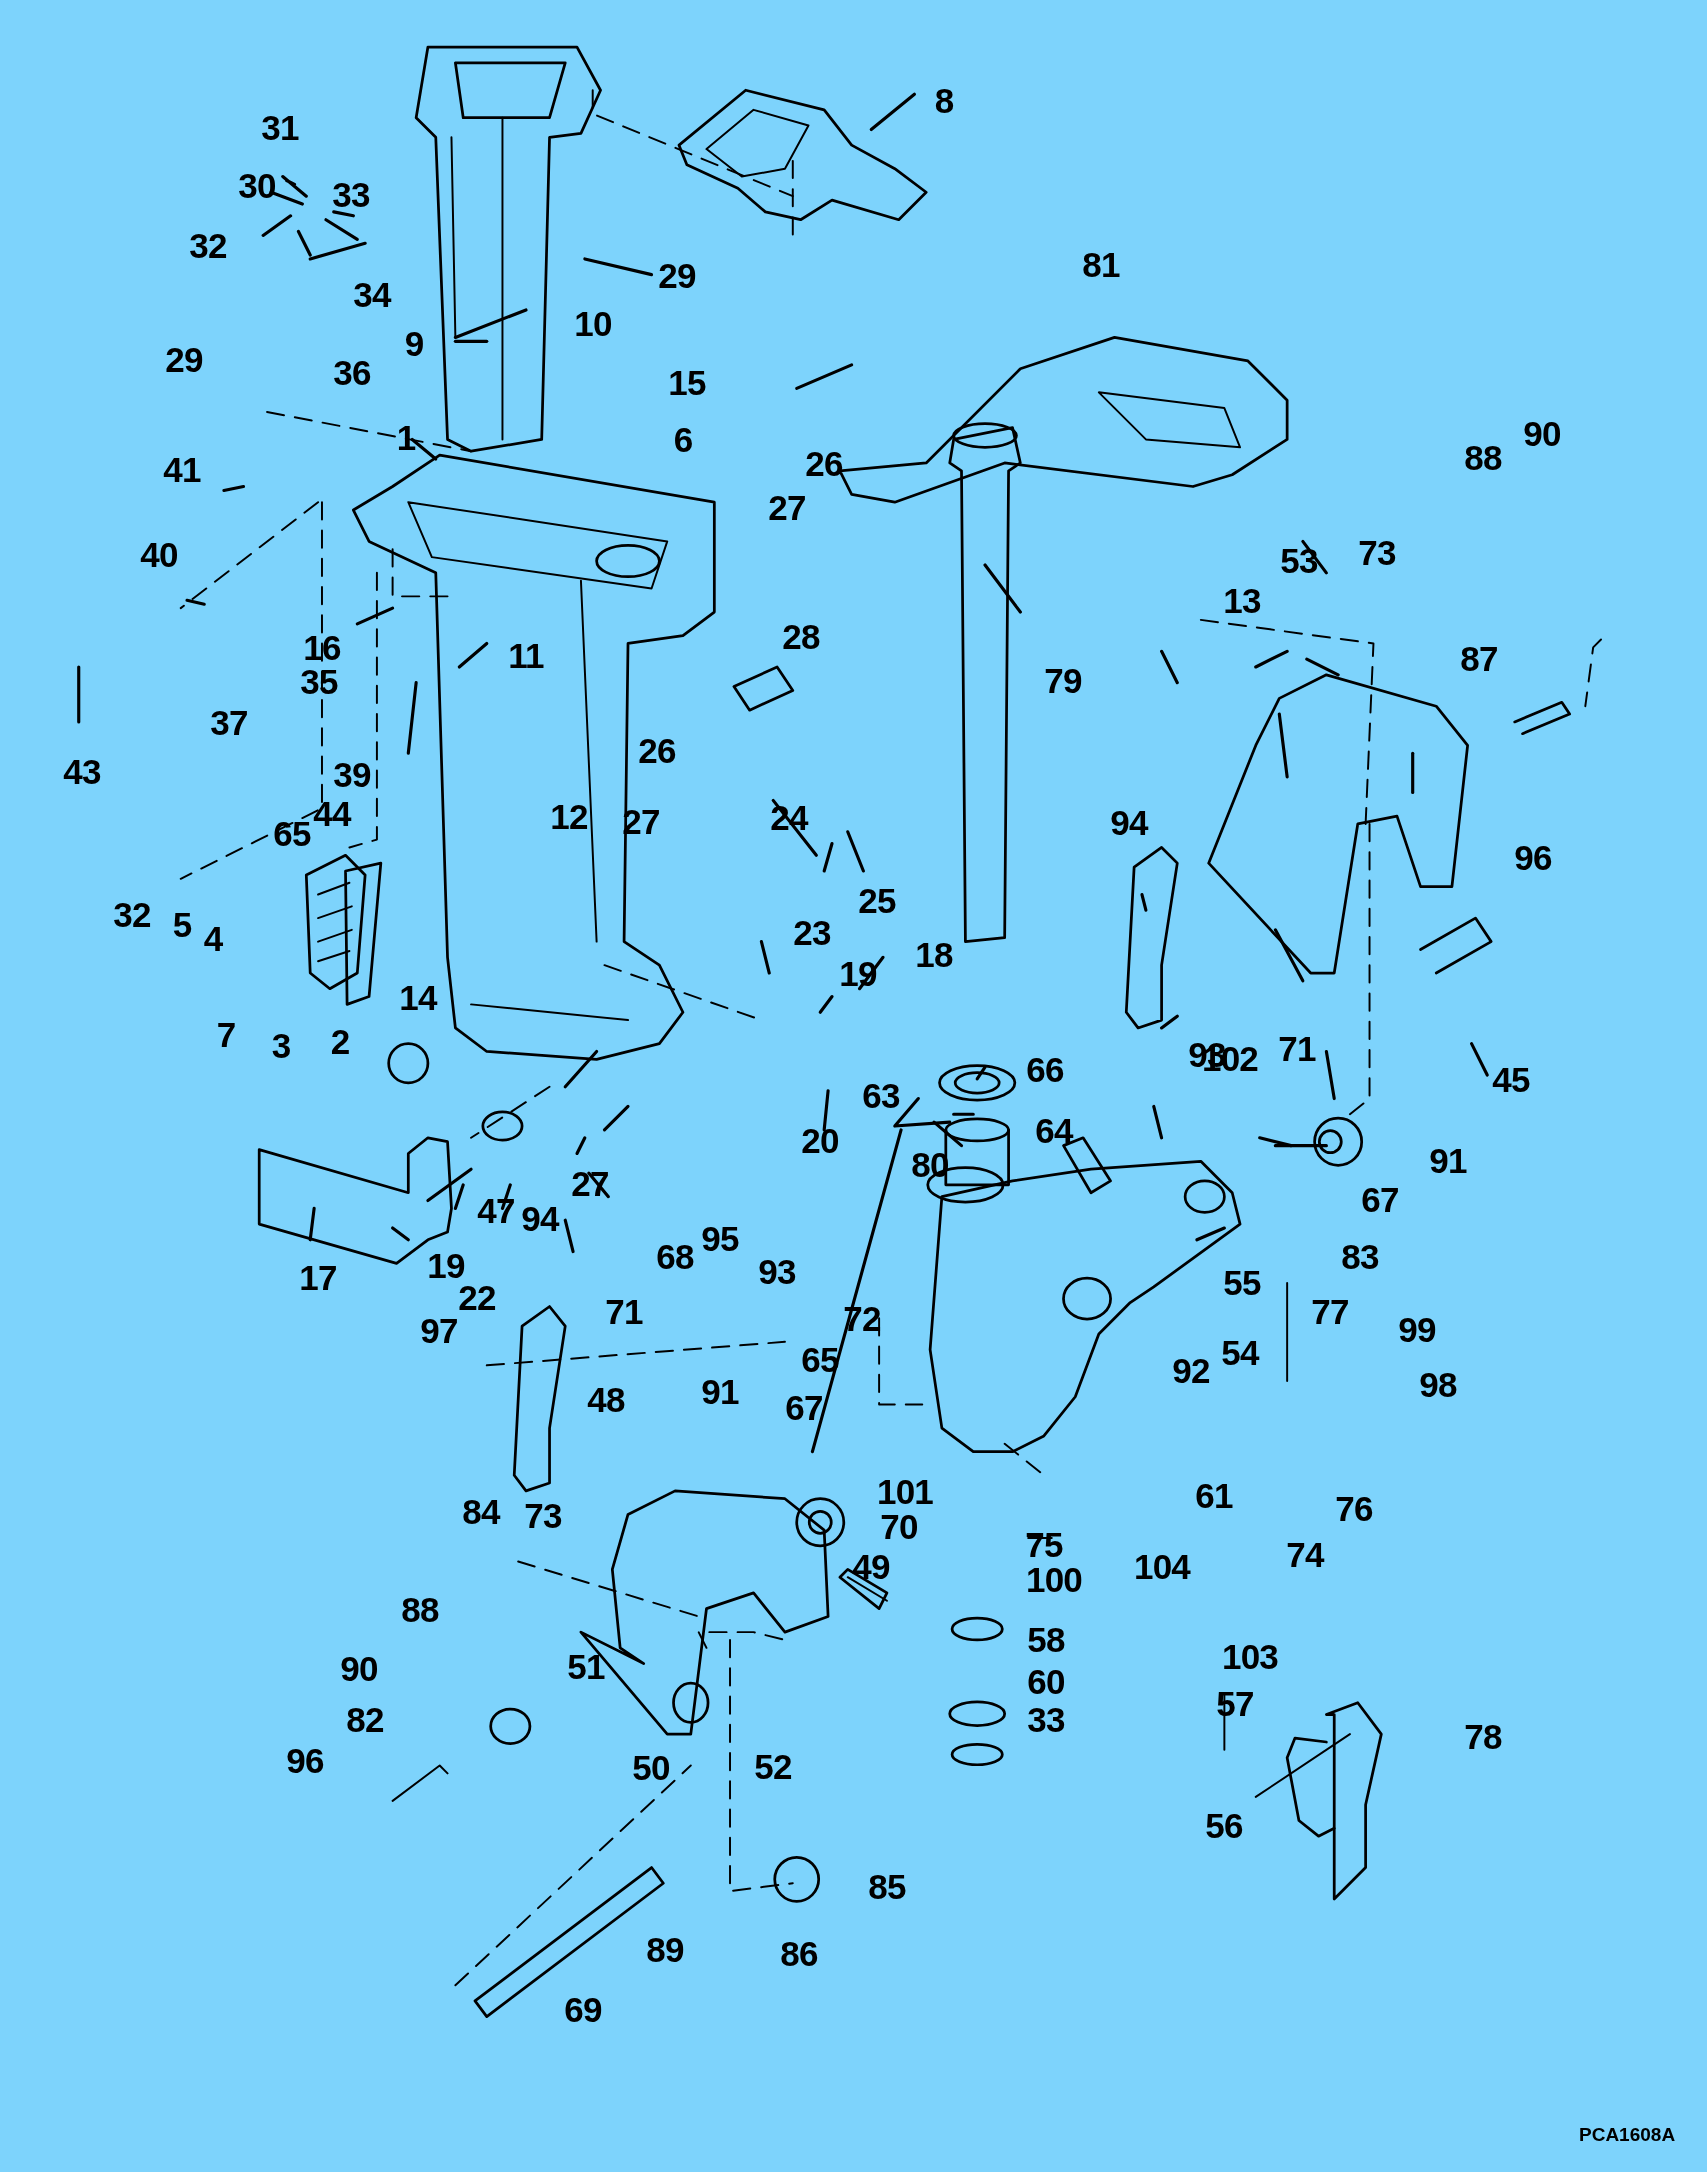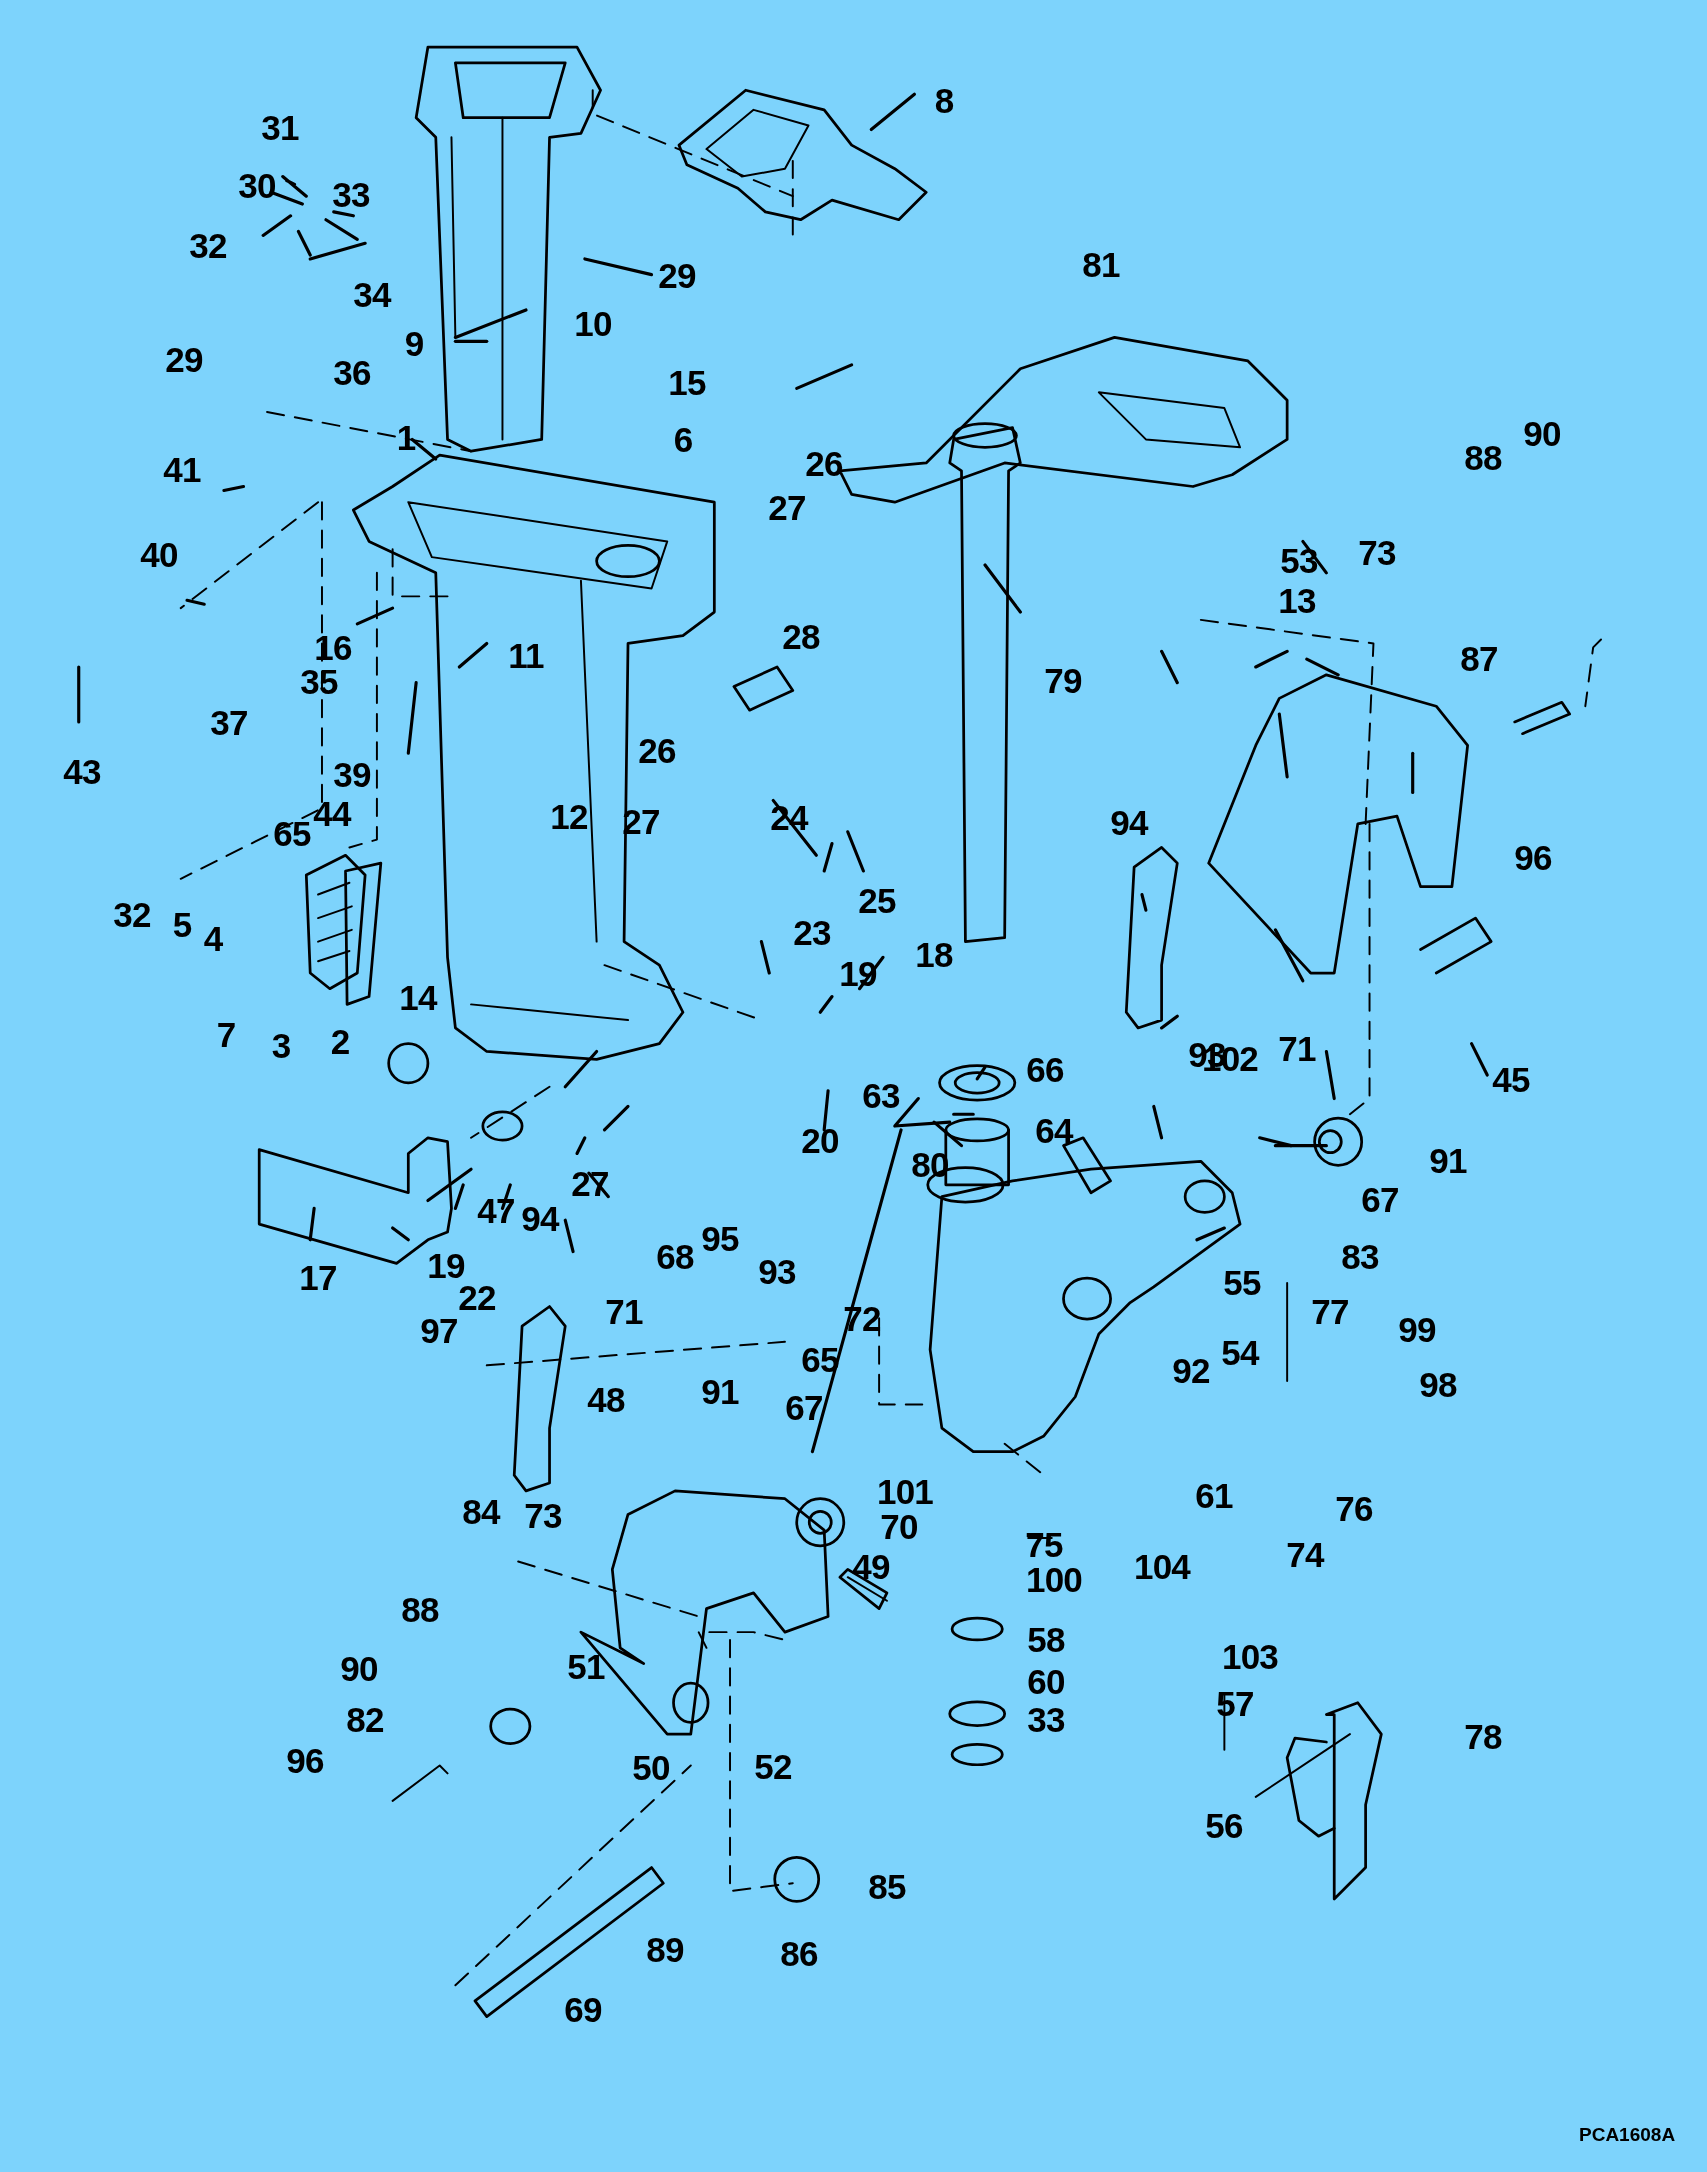--- a/index.html
+++ b/index.html
@@ -203,21 +203,21 @@
 <div class="lbl" style="left:593px;top:323px">10</div>
 <div class="lbl" style="left:677px;top:275px">29</div>
 <div class="lbl" style="left:944px;top:100px">8</div>
 <div class="lbl" style="left:1101px;top:264px">81</div>
 <div class="lbl" style="left:687px;top:382px">15</div>
 <div class="lbl" style="left:683px;top:439px">6</div>
 <div class="lbl" style="left:406px;top:437px">1</div>
 <div class="lbl" style="left:182px;top:469px">41</div>
 <div class="lbl" style="left:159px;top:554px">40</div>
 <div class="lbl" style="left:82px;top:771px">43</div>
-<div class="lbl" style="left:333px;top:647px">16</div>
+<div class="lbl" style="left:322px;top:647px">16</div>
 <div class="lbl" style="left:319px;top:681px">35</div>
 <div class="lbl" style="left:229px;top:722px">37</div>
 <div class="lbl" style="left:352px;top:774px">39</div>
 <div class="lbl" style="left:332px;top:813px">44</div>
 <div class="lbl" style="left:292px;top:833px">65</div>
 <div class="lbl" style="left:132px;top:914px">32</div>
 <div class="lbl" style="left:182px;top:924px">5</div>
 <div class="lbl" style="left:213px;top:938px">4</div>
 <div class="lbl" style="left:226px;top:1034px">7</div>
 <div class="lbl" style="left:281px;top:1045px">3</div>
@@ -226,21 +226,21 @@
 <div class="lbl" style="left:569px;top:816px">12</div>
 <div class="lbl" style="left:418px;top:997px">14</div>
 <div class="lbl" style="left:801px;top:636px">28</div>
 <div class="lbl" style="left:657px;top:750px">26</div>
 <div class="lbl" style="left:641px;top:821px">27</div>
 <div class="lbl" style="left:789px;top:817px">24</div>
 <div class="lbl" style="left:877px;top:900px">25</div>
 <div class="lbl" style="left:812px;top:932px">23</div>
 <div class="lbl" style="left:824px;top:463px">26</div>
 <div class="lbl" style="left:787px;top:507px">27</div>
-<div class="lbl" style="left:1297px;top:600px">13</div>
+<div class="lbl" style="left:1242px;top:600px">13</div>
 <div class="lbl" style="left:1063px;top:680px">79</div>
 <div class="lbl" style="left:1483px;top:457px">88</div>
 <div class="lbl" style="left:1542px;top:433px">90</div>
 <div class="lbl" style="left:1299px;top:560px">53</div>
 <div class="lbl" style="left:1377px;top:552px">73</div>
 <div class="lbl" style="left:1479px;top:658px">87</div>
 <div class="lbl" style="left:1533px;top:857px">96</div>
 <div class="lbl" style="left:1129px;top:822px">94</div>
 <div class="lbl" style="left:1230px;top:1058px">102</div>
 <div class="lbl" style="left:1297px;top:1048px">71</div>

